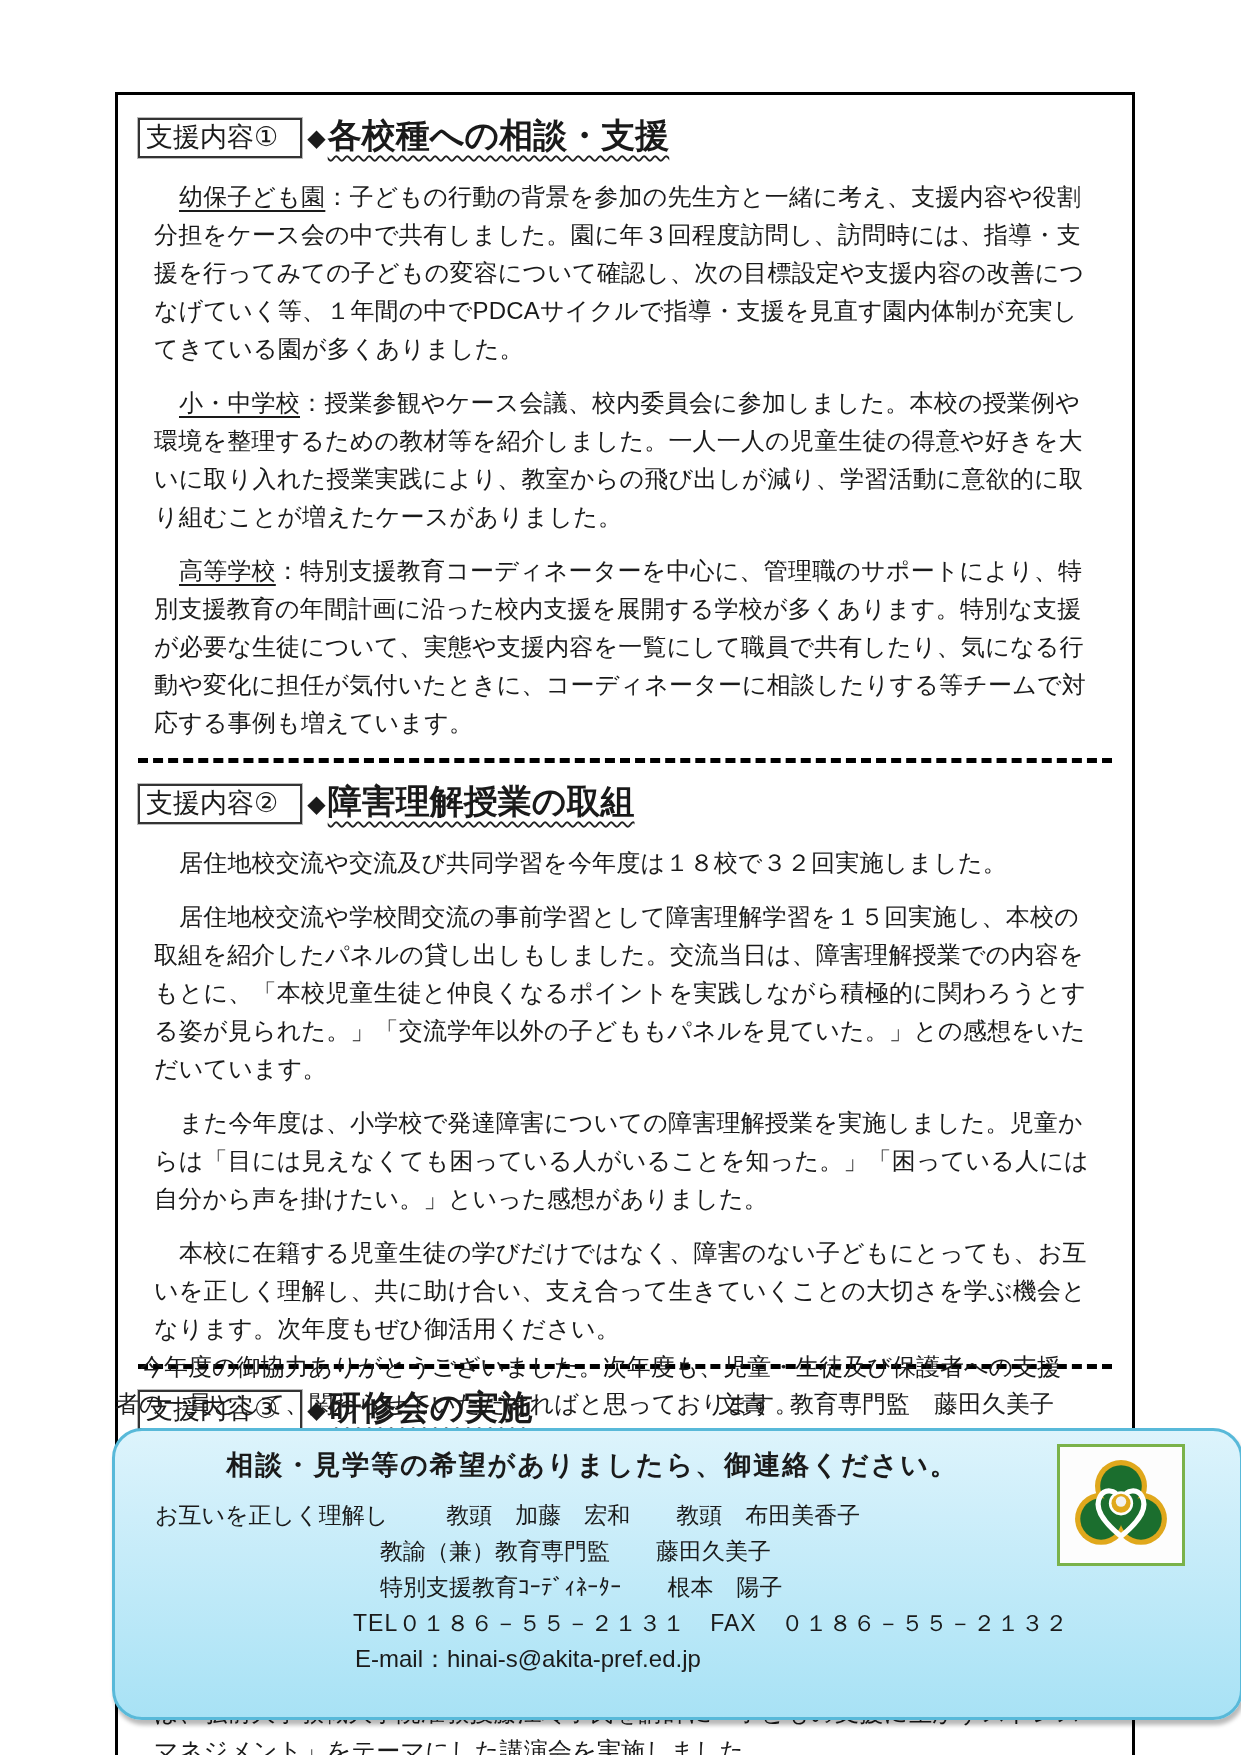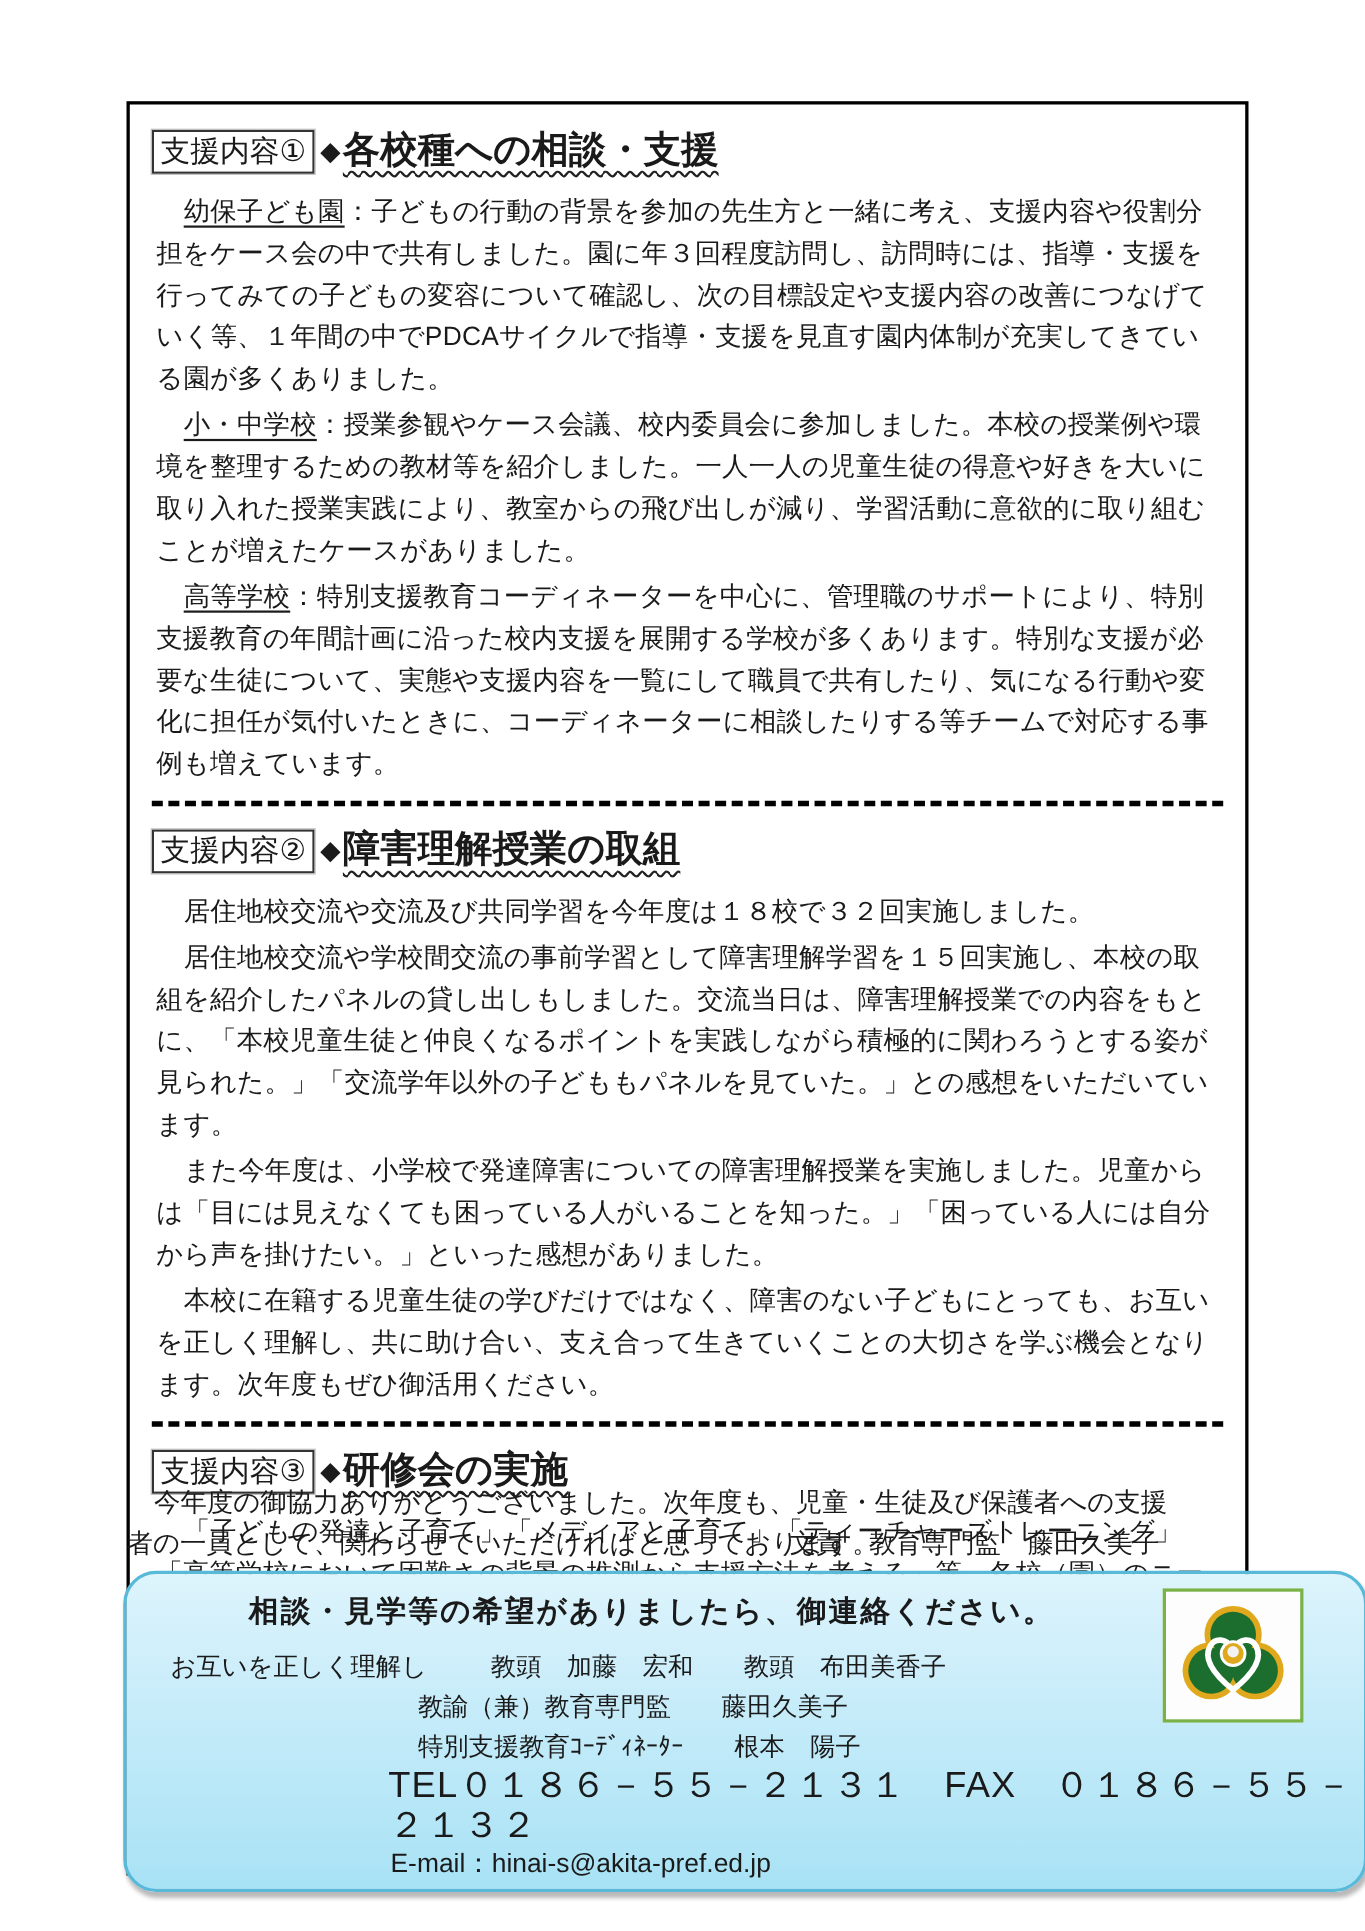--- a/index.html
+++ b/index.html
@@ -8,30 +8,30 @@
     font-family:"Liberation Sans","DejaVu Sans",sans-serif;color:#1a1a1a;
     overflow:hidden;
   }
   .main-box{
     position:absolute;left:115px;top:92px;width:1020px;box-sizing:border-box;
     border:3px solid #000;padding:12px 20px 16px 20px;background:#fff;
   }
   .sec-head{display:flex;align-items:center;margin:6px 0 12px 0;}
   .sec-label{
     display:inline-block;border:2px solid #333;outline:1px solid #bbb;
-    padding:1px 6px 3px 6px;font-size:27px;line-height:32px;background:#fff;
+    padding:1px 22px 3px 6px;font-size:27px;line-height:32px;background:#fff;
   }
   .diamond{font-size:24px;margin:0 2px 0 5px;}
   .sec-title{
     font-size:34px;font-weight:bold;
     text-decoration:underline wavy 1.5px #222;text-underline-offset:8px;
     padding-bottom:3px;
   }
   .main-box p{
-    margin:4px;font-size:24px;line-height:38px;text-indent:25px;
+    margin:16px;font-size:24px;line-height:38px;text-indent:25px;
     letter-spacing:0.2px;
   }
   .lead{text-decoration:underline solid 2px;text-underline-offset:5px;}
   .divider{height:0;border-top:5px dashed #000;margin:14px 0 16px 0;}
   .closing{position:absolute;left:115px;top:1348px;width:968px;}
   .closing p{margin:0;font-size:24px;line-height:37px;text-indent:25px;}
   .credit{font-size:24px;line-height:37px;text-align:right;padding-right:29px;margin-top:-37px;}
   .contact-box{
     position:absolute;left:112px;top:1428px;width:1131px;height:292px;box-sizing:border-box;
     border:3px solid #58b9d9;border-radius:30px;
@@ -39,21 +39,21 @@
     box-shadow:2px 5px 4px rgba(0,0,0,0.28);
   }
   .contact-title{
     font-size:27px;font-weight:bold;margin:16px 0 14px 0;
     text-align:center;padding-right:170px;letter-spacing:2px;
   }
   .c-line{font-size:23px;line-height:36px;}
   .c-l1{padding-left:40px;}
   .c-l1 .staff{margin-left:58px;}
   .c-l2{padding-left:265px;}
-  .c-tel{padding-left:238px;font-size:33px;letter-spacing:1px;}
+  .c-tel{padding-left:238px;font-size:23px;letter-spacing:1px;}
   .c-email{padding-left:240px;font-size:24px;}
   .logo-box{
     position:absolute;top:13px;right:55px;width:128px;height:122px;
     background:#fdfdfd;border:3px solid #7ab24a;box-sizing:border-box;
     display:flex;align-items:center;justify-content:center;
   }
 </style>
 </head>
 <body>
 

